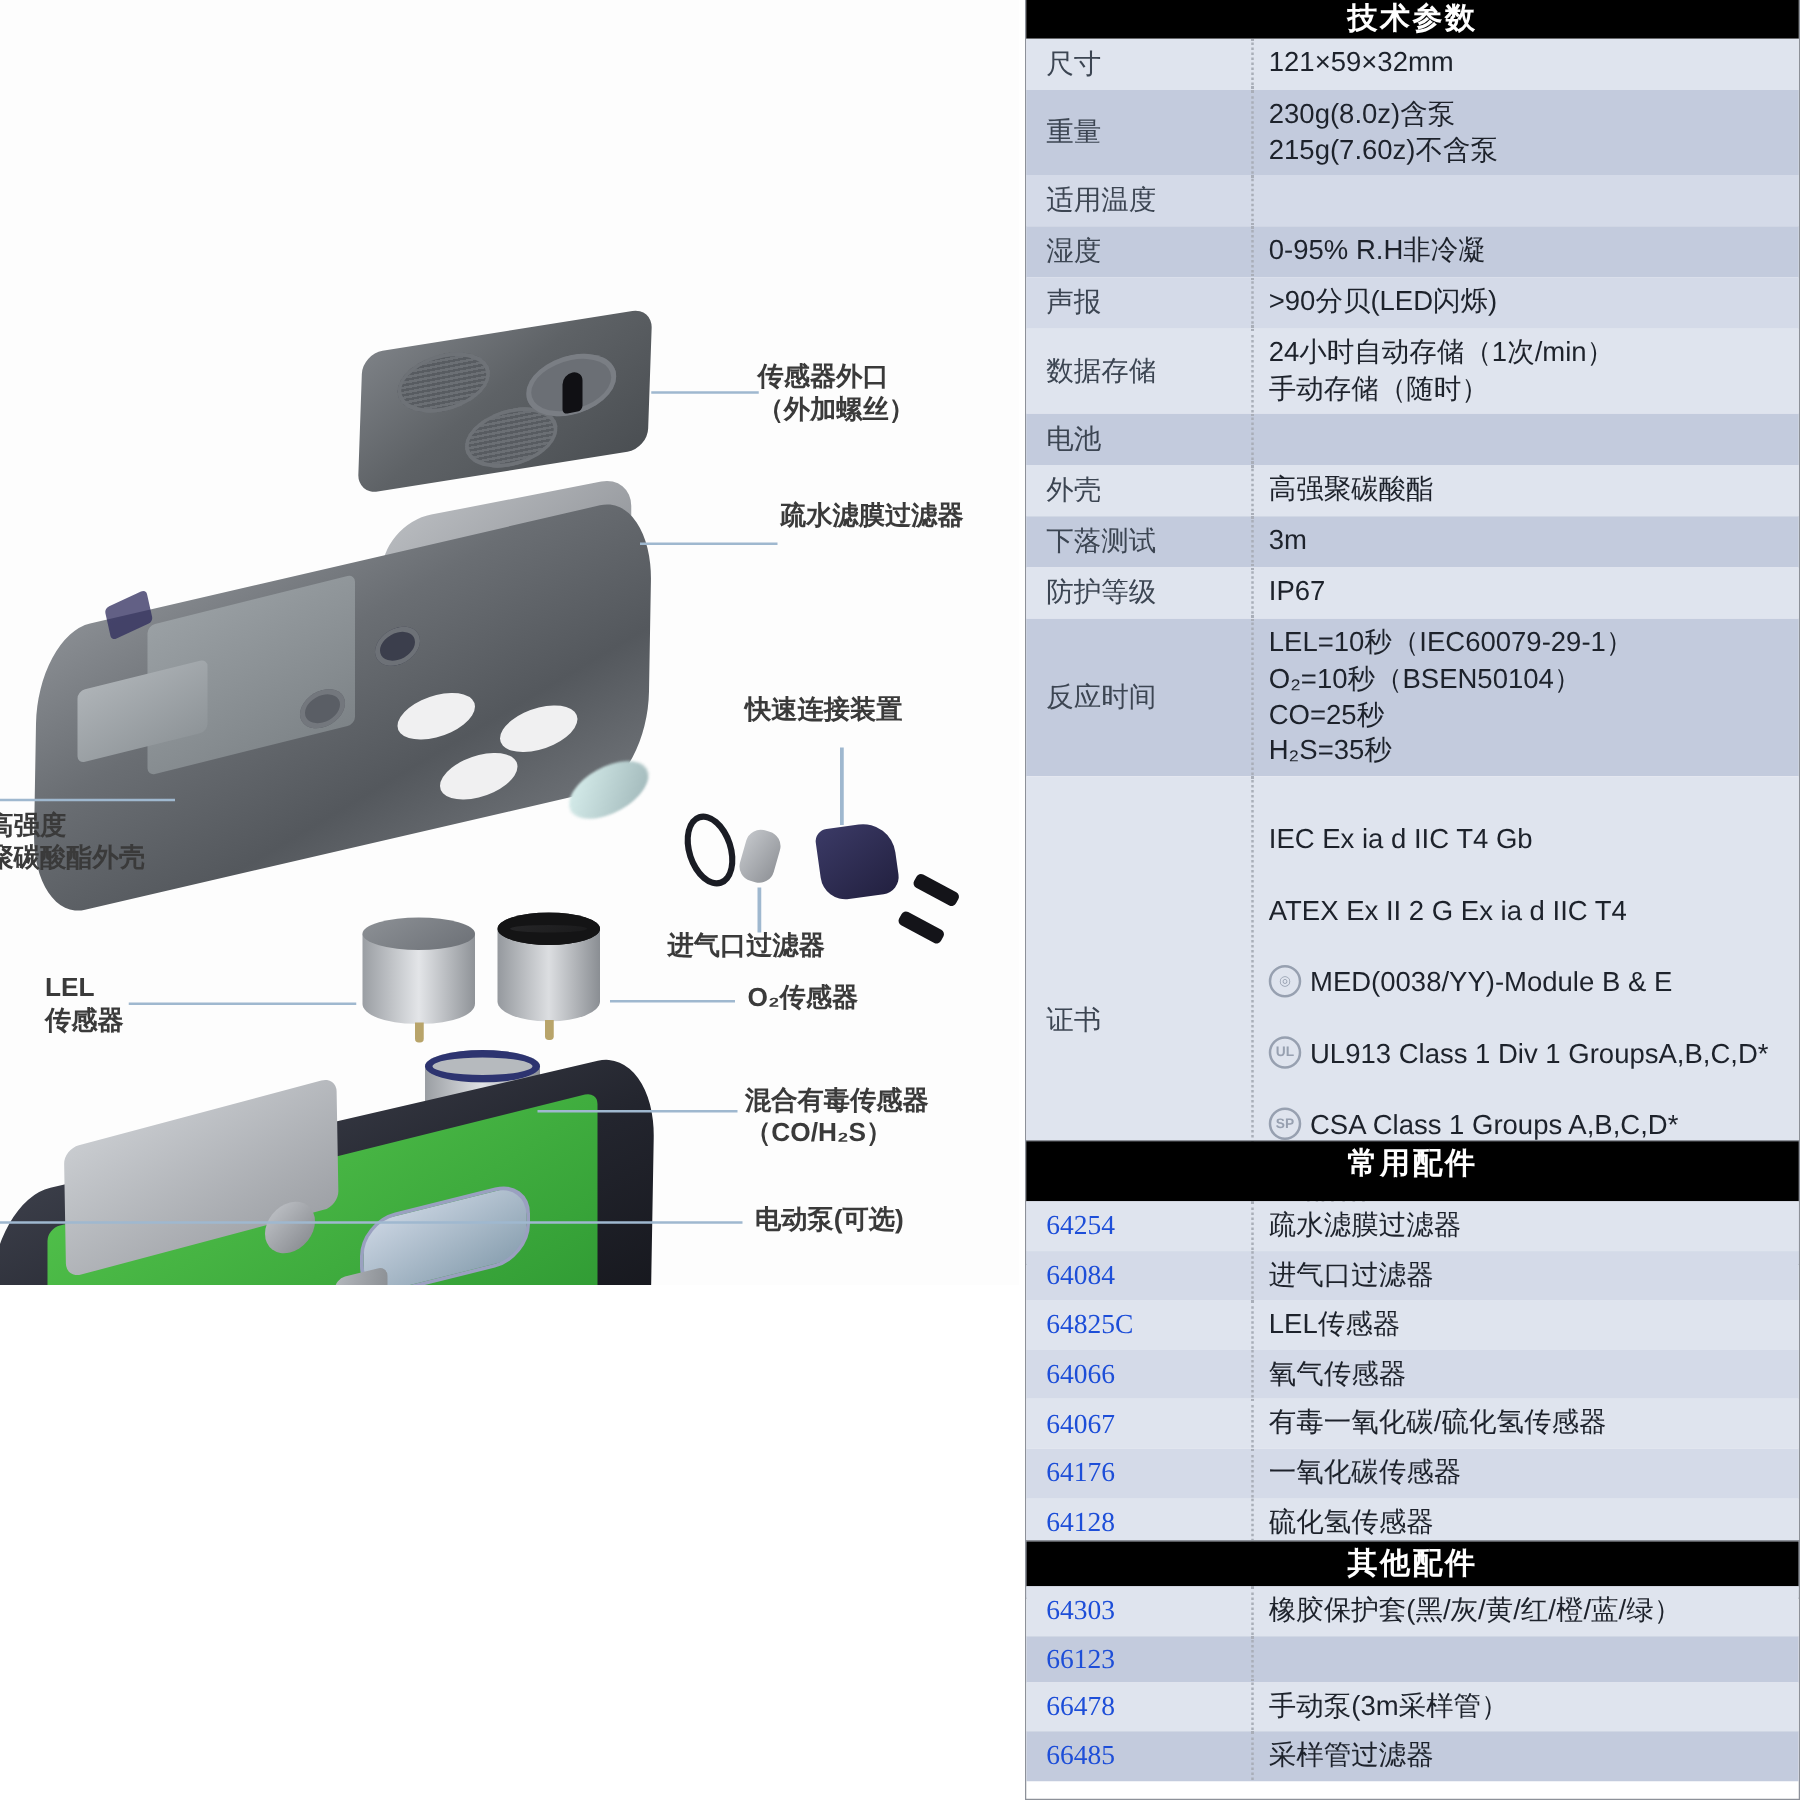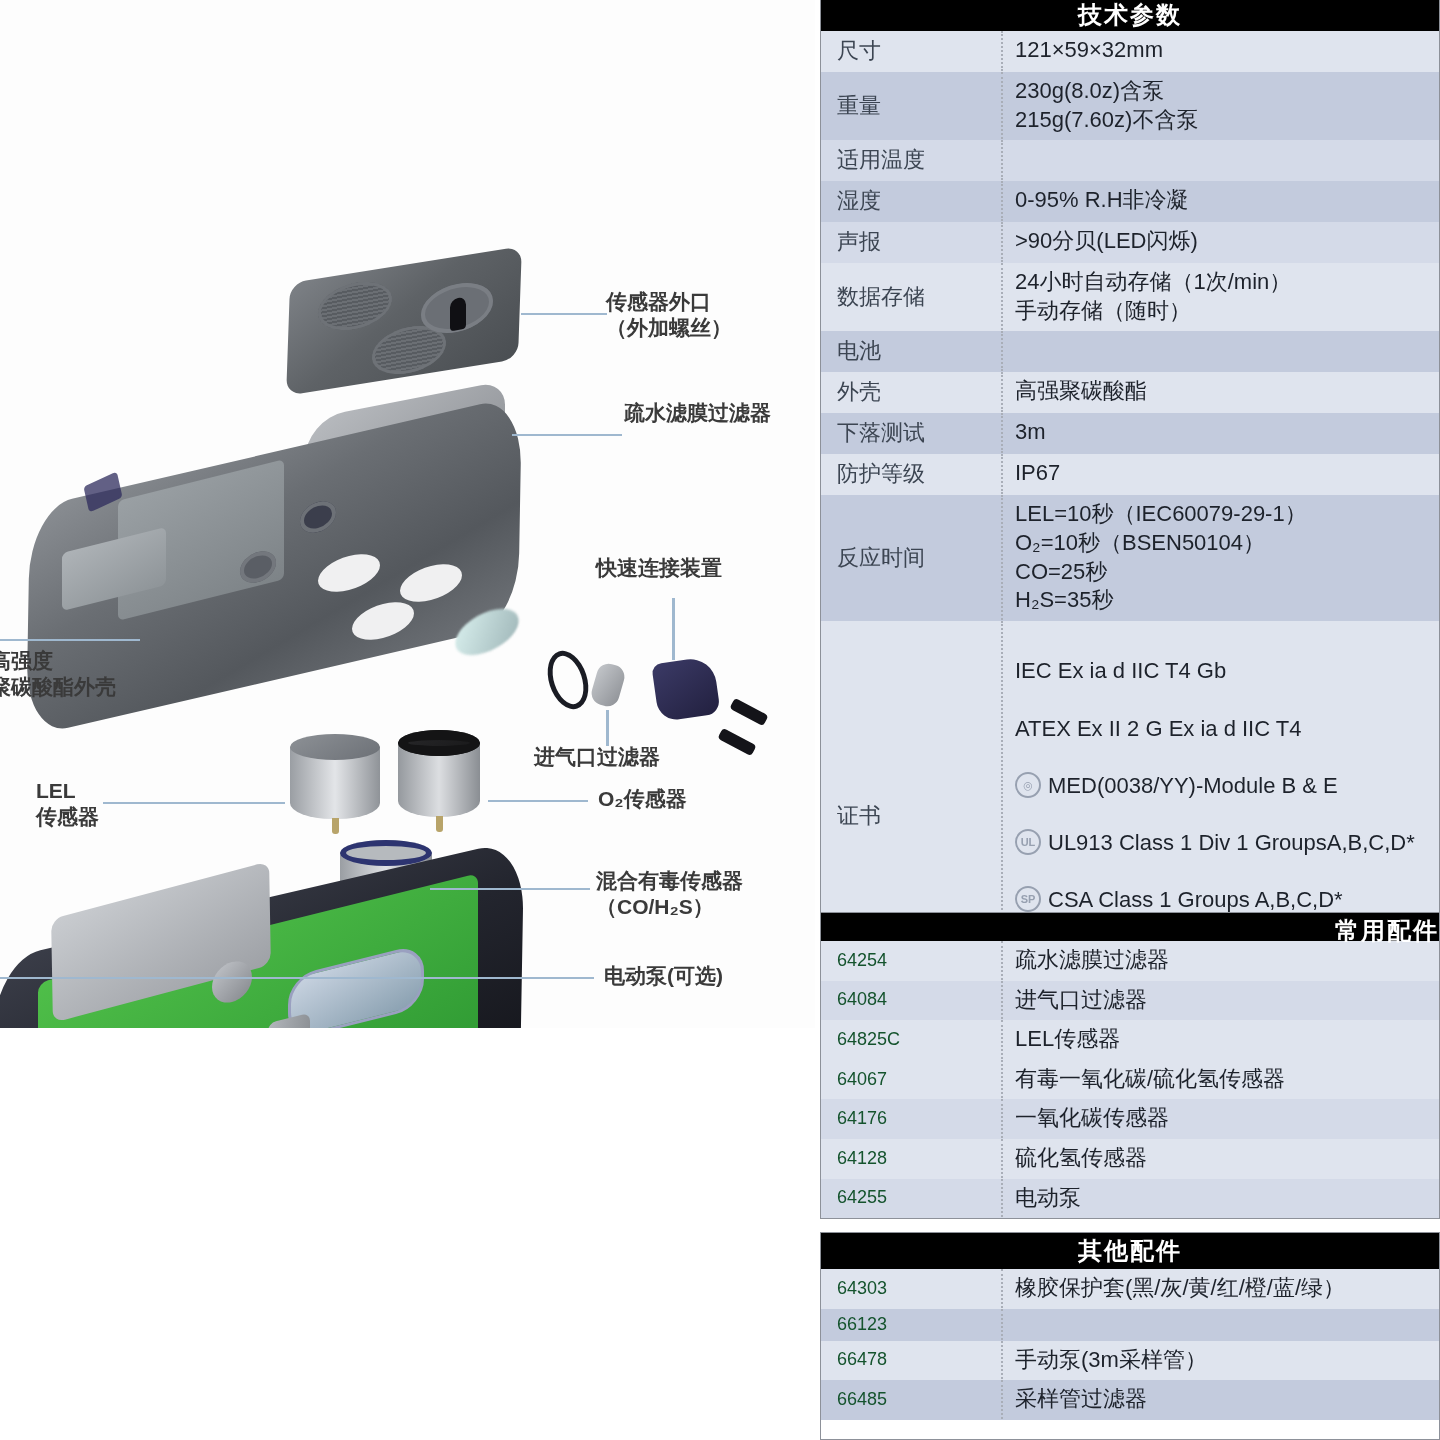--- a/index.html
+++ b/index.html
@@ -79,21 +79,21 @@
     border-right:2px dotted #a9aeb8;
   }
   .row .v{
     flex:1;box-sizing:border-box;padding:5px 6px 5px 12px;
     color:#1d2franchise;color:#1d222b;font-size:22px;line-height:1.30;
     white-space:pre-line;
   }
   .zA{background:#dfe4ee;}
   .zB{background:#c3cbdd;}
   .zC{background:#d4dae8;}
-  .acc .k{width:182px;flex:0 0 182px;font-size:18px;color:#14532d;}
+  .acc .k{width:182px;flex:0 0 182px;font-size:22px;color:#1d4ed8;font-family:Liberation Serif, serif;}
   .acc .v{font-size:22px;}
   .certline{display:flex;align-items:flex-start;gap:7px;}
   .cmark{
     display:inline-flex;align-items:center;justify-content:center;
     width:22px;height:22px;border-radius:50%;border:2px solid #97a0b0;
     color:#97a0b0;font-size:11px;font-weight:bold;flex:0 0 22px;
   }
   .cmark.ce{border:none;font-size:19px;color:#aab2c0;}
   .cut{overflow:hidden;}
 </style>
@@ -288,33 +288,37 @@
         </div>
         <div class="certline">
           <span class="cmark ce">CE</span>
           <span>0518</span>
         </div>
       </div>
     </div>
   </div>
 
   <div class="tbl acc" style="top:912px;">
-    <div class="hdr" style="height:28px;line-height:36px;text-align:right;">常用配件</div>
+    <div class="hdr" style="height:48px;line-height:36px;">常用配件</div>
     <div class="row zA">
       <div class="k">64254</div>
       <div class="v">疏水滤膜过滤器</div>
     </div>
     <div class="row zC">
       <div class="k">64084</div>
       <div class="v">进气口过滤器</div>
     </div>
     <div class="row zA">
       <div class="k">64825C</div>
       <div class="v">LEL传感器</div>
     </div>
+    <div class="row zC">
+      <div class="k">64066</div>
+      <div class="v">氧气传感器</div>
+    </div>
     <div class="row zA">
       <div class="k">64067</div>
       <div class="v">有毒一氧化碳/硫化氢传感器</div>
     </div>
     <div class="row zC">
       <div class="k">64176</div>
       <div class="v">一氧化碳传感器</div>
     </div>
     <div class="row zA">
       <div class="k">64128</div>

